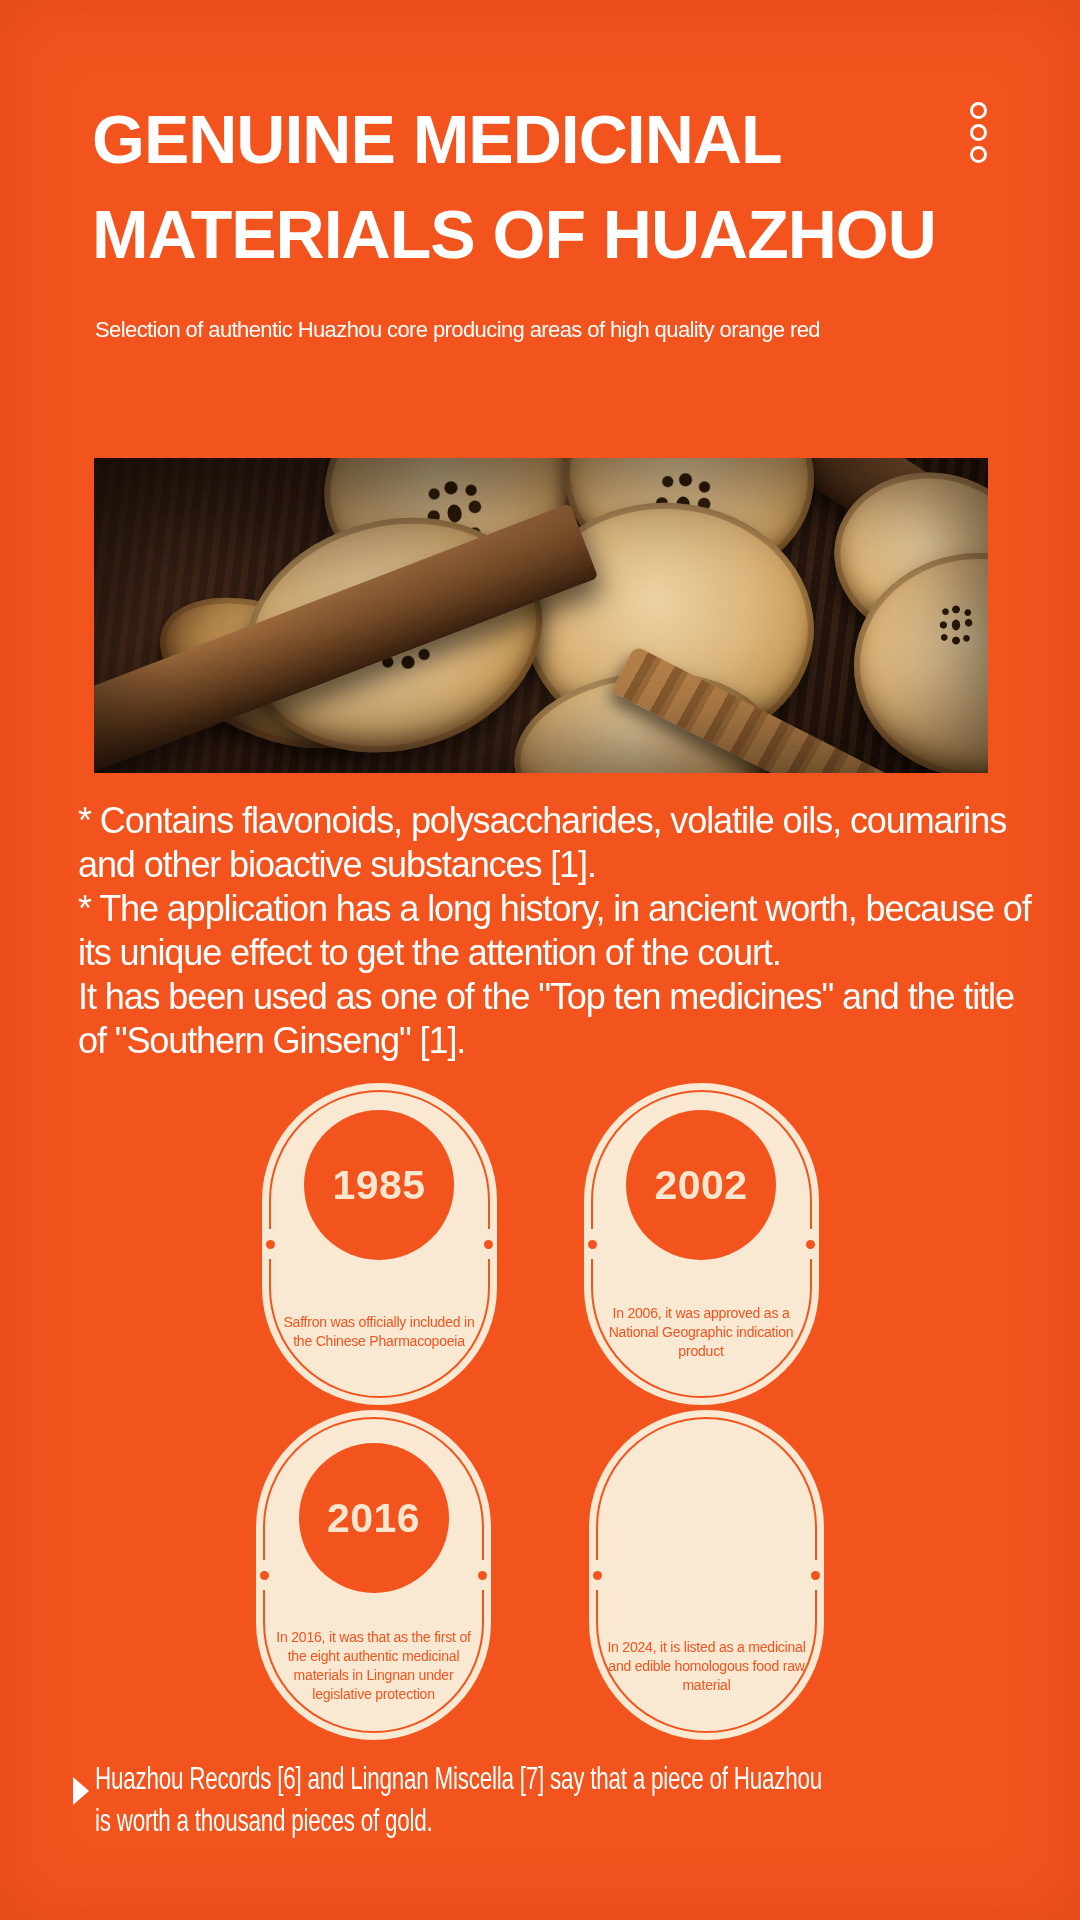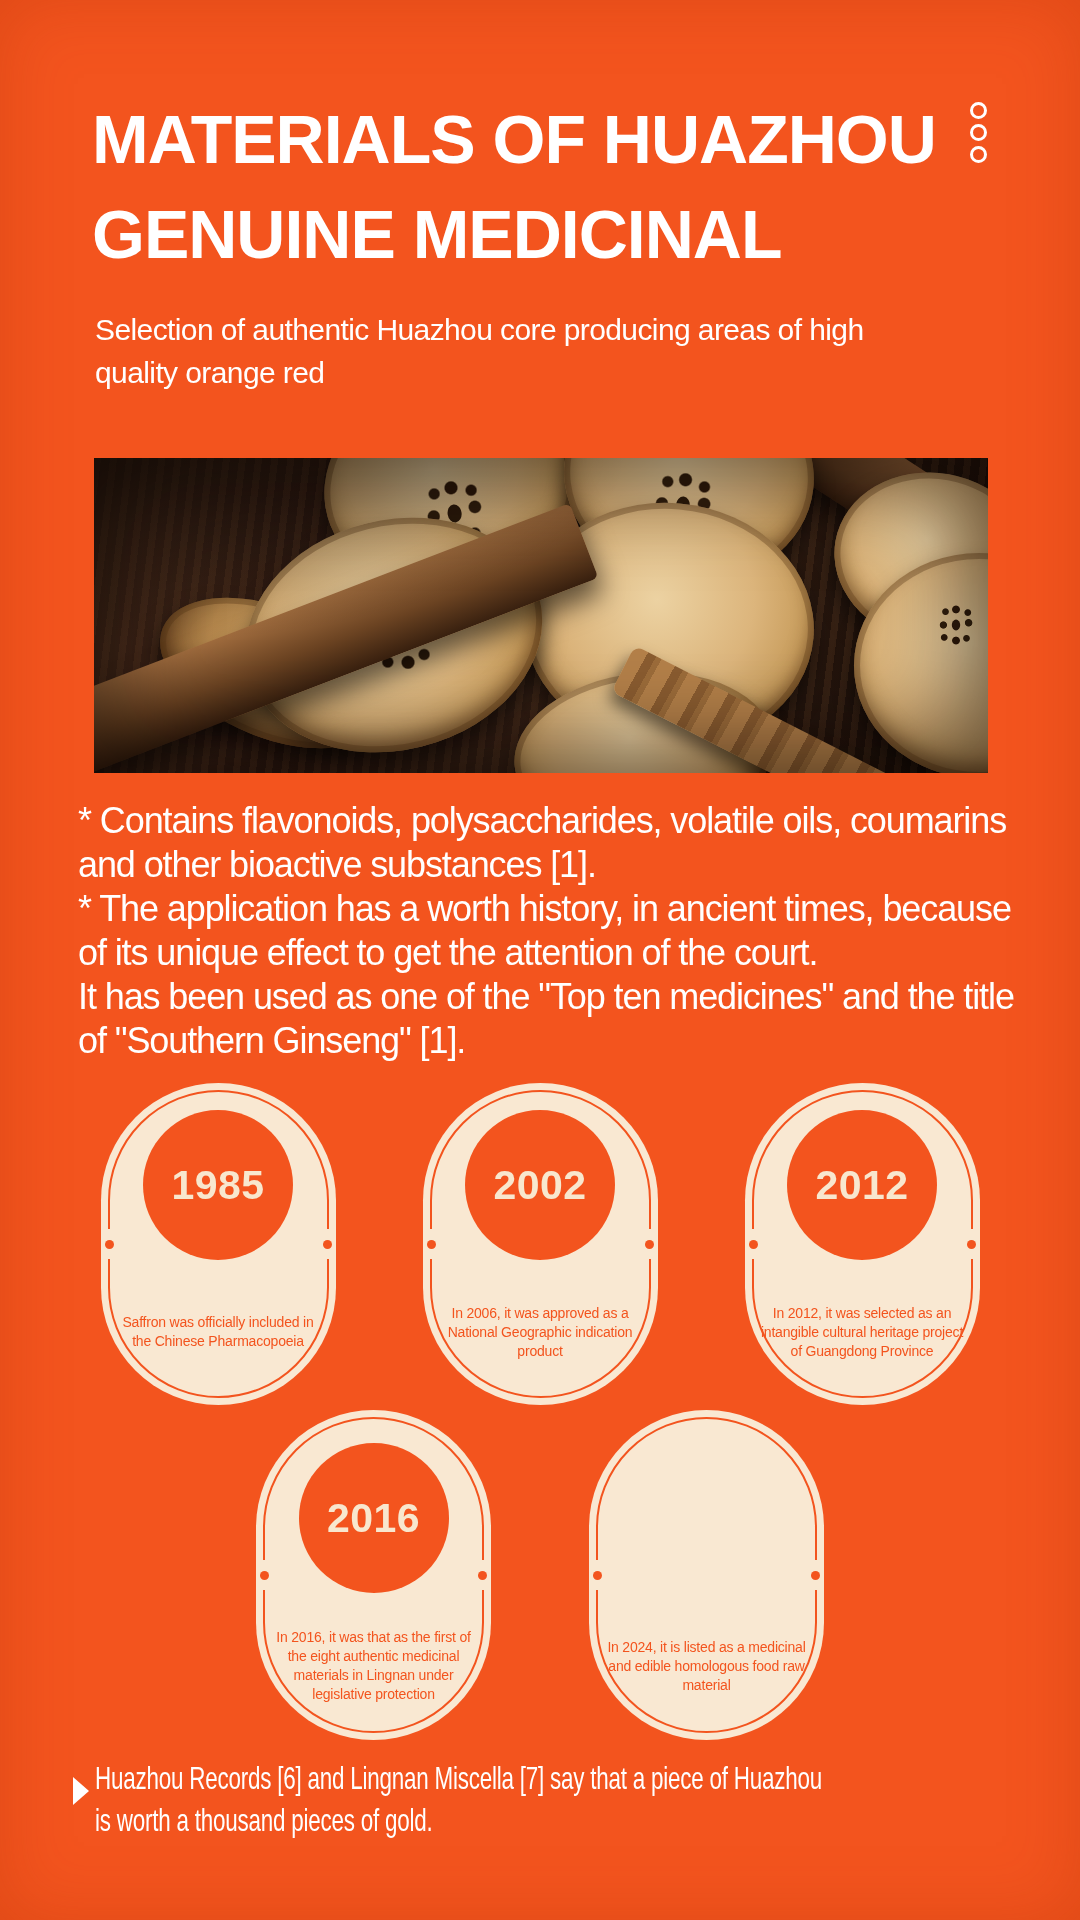--- a/index.html
+++ b/index.html
@@ -16,21 +16,21 @@
     box-shadow:inset 0 0 70px rgba(170,45,0,.28);
   }
   
   .kebab{position:absolute;left:970px;top:102px;display:flex;flex-direction:column;gap:5px;cursor:pointer;}
   .kebab i{display:block;width:11px;height:11px;border:3px solid #ffffff;border-radius:50%;background:transparent;}
   
   .title{position:absolute;left:92px;top:92px;color:#ffffff;}
   .title .line{font-size:68px;line-height:95px;font-weight:700;letter-spacing:-1px;white-space:nowrap;}
   .subtitle{
     position:absolute;left:95px;top:308px;width:810px;
-    color:#ffffff;font-size:30px;line-height:43px;letter-spacing:-0.6px;font-weight:400;
+    color:#ffffff;font-size:22px;line-height:43px;letter-spacing:-0.6px;font-weight:400;
   }
   
   .photo{
     position:absolute;left:94px;top:458px;width:894px;height:315px;overflow:hidden;
     background:
       repeating-linear-gradient(97deg, rgba(125,82,48,.20) 0 7px, rgba(0,0,0,0) 7px 16px),
       linear-gradient(113deg,#4a2d1c 0%,#2a1710 30%,#331f14 55%,#170c07 100%);
   }
   .plank{position:absolute;border-radius:6px;}
   .plank-left{
@@ -110,22 +110,22 @@
 
 <div class="page">
 
   <div class="kebab">
     <i></i>
     <i></i>
     <i></i>
   </div>
 
   <div class="title">
+    <div class="line">GENUINE MEDICINAL</div>
     <div class="line">MATERIALS OF HUAZHOU</div>
-    <div class="line">GENUINE MEDICINAL</div>
   </div>
 
   <div class="subtitle">Selection of authentic Huazhou core producing areas of high quality orange red</div>
 
   <div class="photo">
     <div class="plank plank-right"></div>
     <div class="slice dark" style="left:60px;top:150px;width:240px;height:130px;transform:rotate(22deg);"></div>
     <div class="slice" style="left:230px;top:-75px;width:250px;height:210px;transform:rotate(-8deg);">
       <div class="seeds" style="left:48%;top:58%;"></div>
     </div>
@@ -141,21 +141,21 @@
       <div class="seeds" style="left:50%;top:48%;"></div>
     </div>
     <div class="slice" style="left:420px;top:215px;width:260px;height:160px;transform:rotate(-6deg);"></div>
     <div class="plank plank-left"></div>
     <div class="stick"></div>
     <div class="vignette"></div>
   </div>
 
   <div class="intro">
     <p>* Contains flavonoids, polysaccharides, volatile oils, coumarins and other bioactive substances [1].</p>
-    <p>* The application has a worth history, in ancient times, because of its unique effect to get the attention of the court.</p>
+    <p>* The application has a long history, in ancient worth, because of its unique effect to get the attention of the court.</p>
     <p>It has been used as one of the "Top ten medicines" and the title of "Southern Ginseng" [1].</p>
   </div>
 
   <div class="t-row row-1">
     <div class="capsule">
       <div class="cap-line"></div>
       <div class="cap-gap left"></div>
       <div class="cap-gap right"></div>
       <div class="cap-dot left"></div>
       <div class="cap-dot right"></div>
@@ -168,31 +168,20 @@
       <div class="cap-line"></div>
       <div class="cap-gap left"></div>
       <div class="cap-gap right"></div>
       <div class="cap-dot left"></div>
       <div class="cap-dot right"></div>
       <div class="cap-circle">
         <span class="cap-year">2002</span>
       </div>
       <div class="cap-text">In 2006, it was approved as a National Geographic indication product</div>
     </div>
-    <div class="capsule">
-      <div class="cap-line"></div>
-      <div class="cap-gap left"></div>
-      <div class="cap-gap right"></div>
-      <div class="cap-dot left"></div>
-      <div class="cap-dot right"></div>
-      <div class="cap-circle">
-        <span class="cap-year">2012</span>
-      </div>
-      <div class="cap-text">In 2012, it was selected as an intangible cultural heritage project of Guangdong Province</div>
-    </div>
   </div>
 
   <div class="t-row row-2">
     <div class="capsule">
       <div class="cap-line"></div>
       <div class="cap-gap left"></div>
       <div class="cap-gap right"></div>
       <div class="cap-dot left"></div>
       <div class="cap-dot right"></div>
       <div class="cap-circle">

